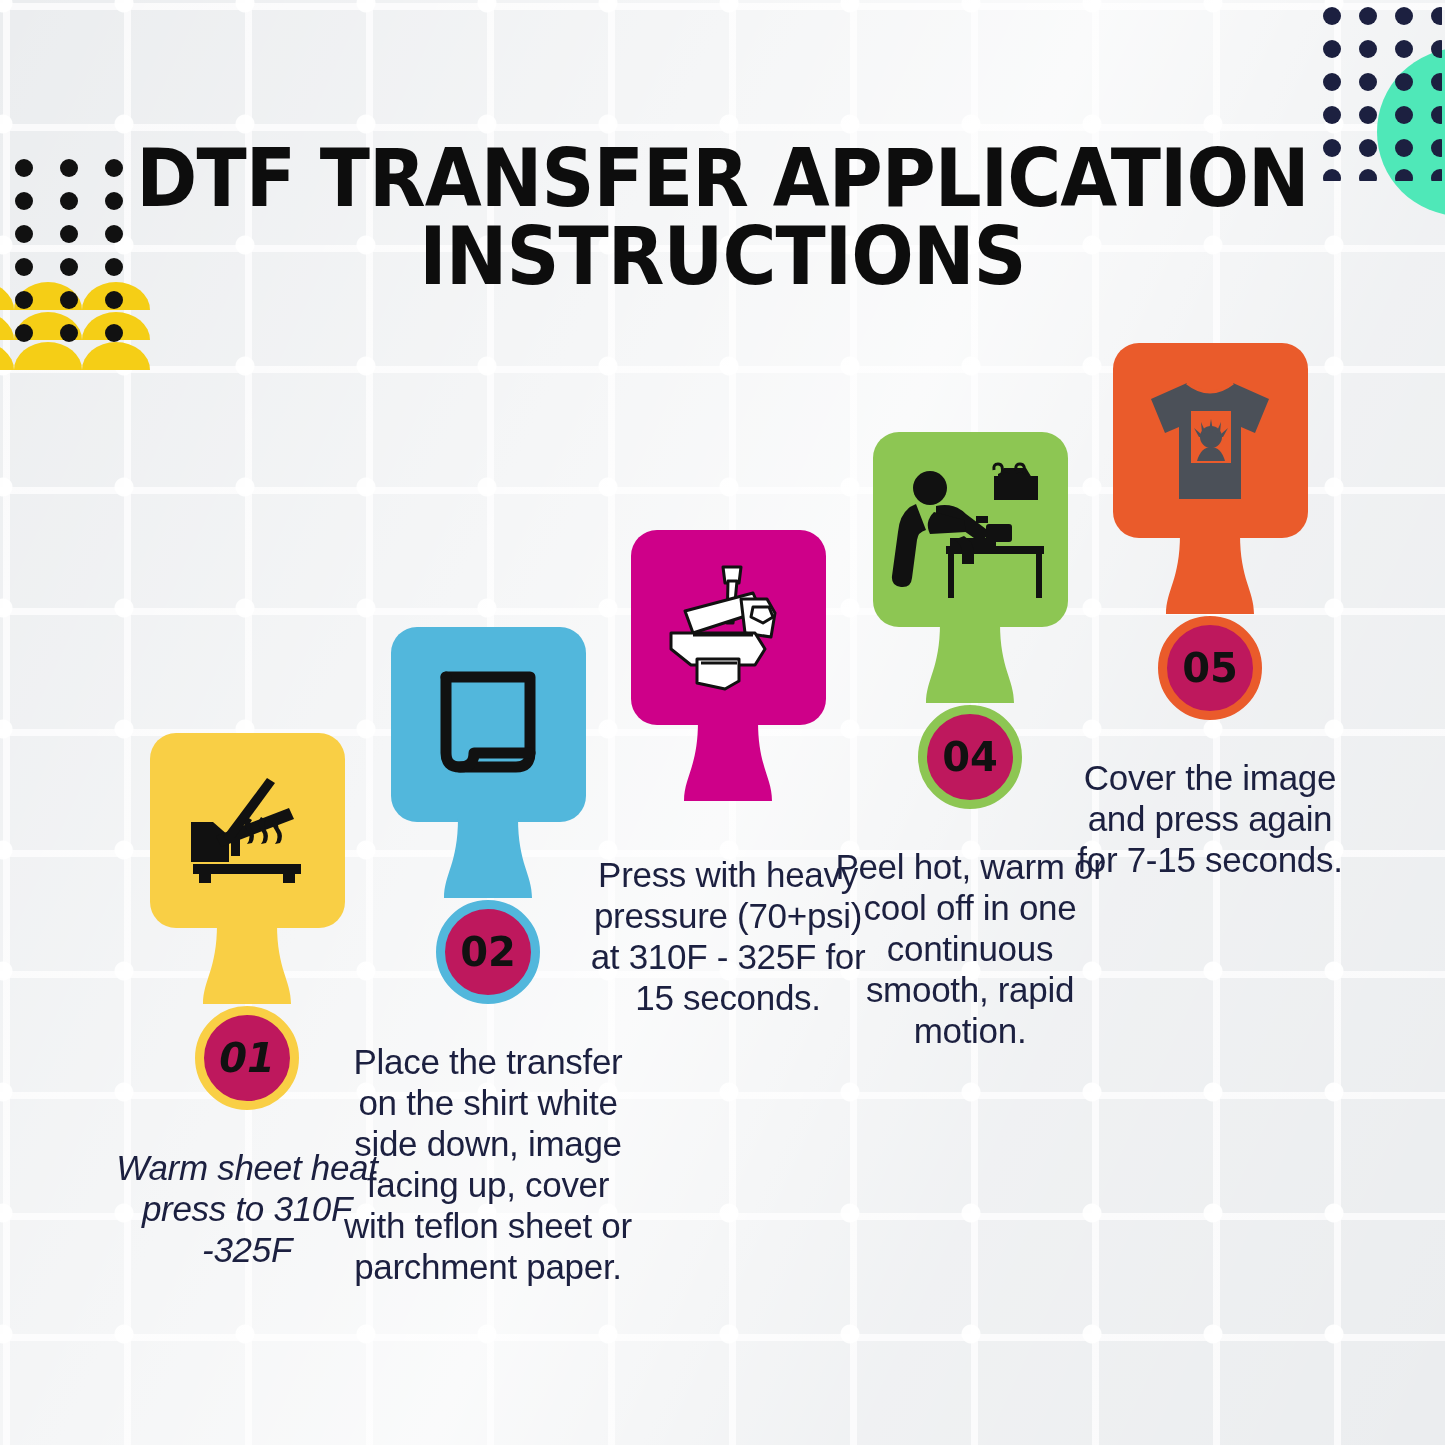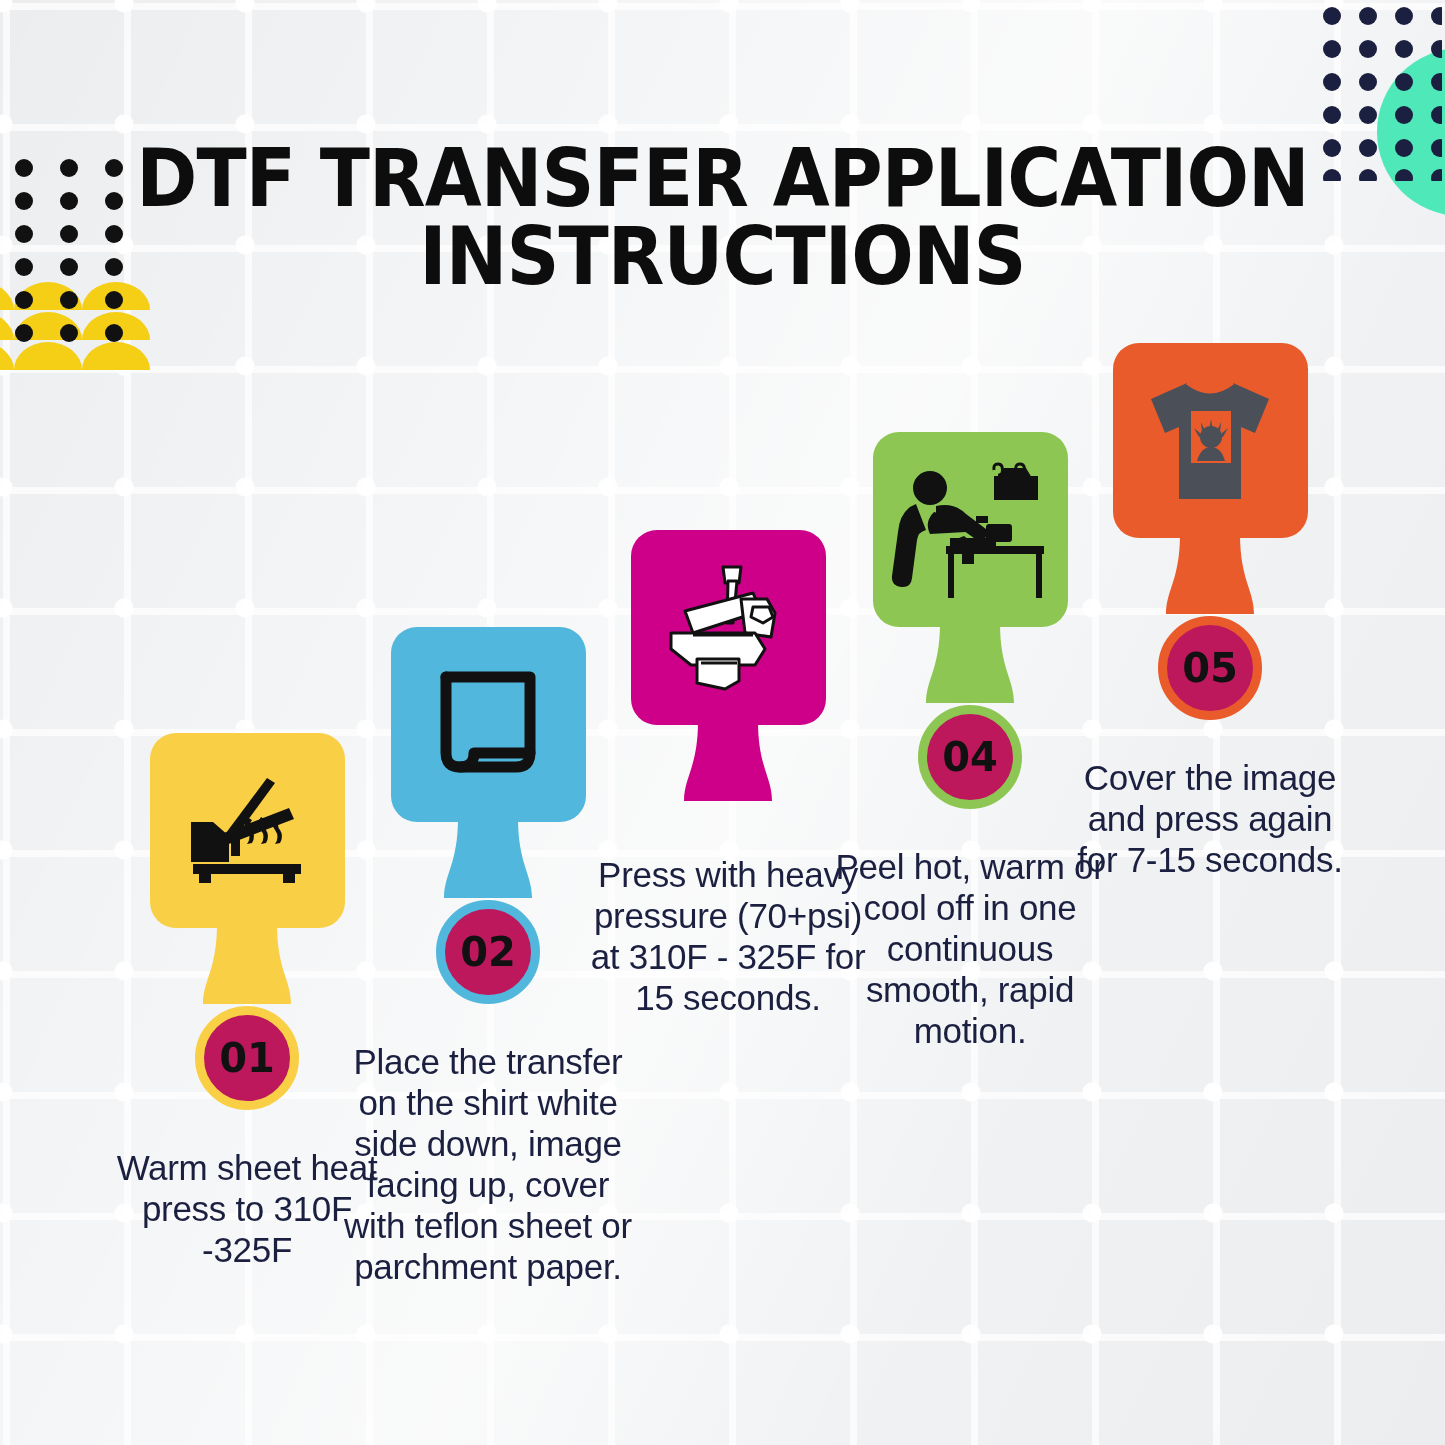--- a/index.html
+++ b/index.html
@@ -161,21 +161,21 @@
         <circle cx="100" cy="175" r="9"></circle>
     </g>
   </svg>
 </div>
 
 <div id="title">
   <span>DTF TRANSFER APPLICATION</span>
   <span class="l2">INSTRUCTIONS</span>
 </div>
 
-<div class="step" id="step-1" style="left:97px;top:733px;">
+<div class="step" id="step-1" style="left:97px;top:733px;font-style:italic;">
   <div class="tile" style="background:#F9CF45;">
     <svg width="140" height="110" viewBox="0 0 140 110">
       <g fill="#111">
         <path d="M14 46 h22 l16 14 v26 H14 z"></path>
         <path d="M16 88 h108 v10 H16 z"></path>
         <rect x="22" y="98" width="12" height="9"></rect>
         <rect x="106" y="98" width="12" height="9"></rect>
         <path d="M39 60 L112 32 l5 11 L44 71 z"></path>
         <path d="M90 2 l8 5 -44 60 -8-6 z"></path>
         <path d="M54 62 h9 v18 h-9 z"></path>

